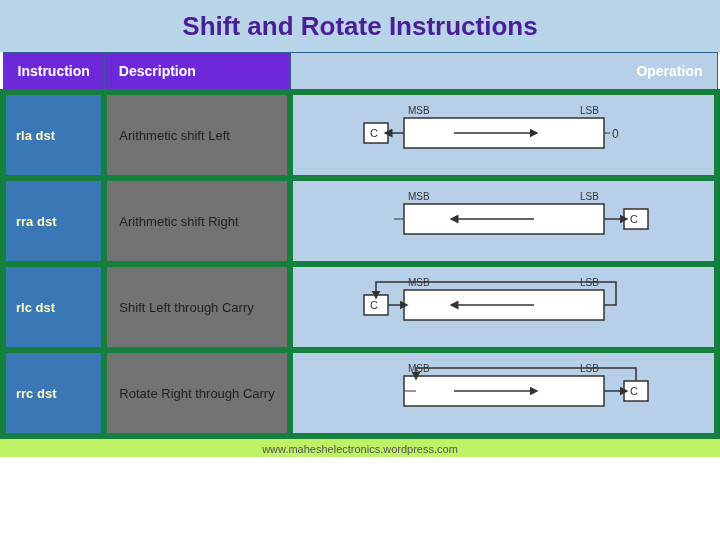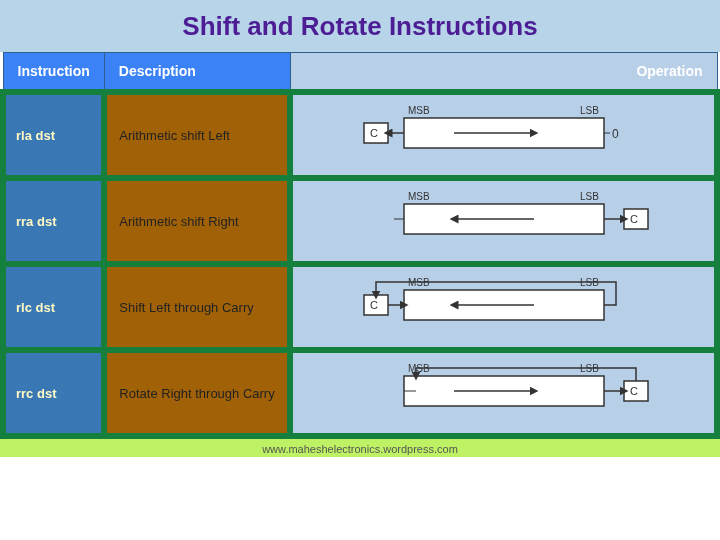--- a/index.html
+++ b/index.html
@@ -21,21 +21,21 @@
       height: 52px;
       line-height: 28px;
     }
 
     .table-container {
       width: 100%;
       border-collapse: collapse;
     }
 
     .header-row {
-      background: #3b82f6;
+      background: #6d28d9;
       color: #fff;
     }
 
     .header-row th {
       padding: 10px 14px;
       font-size: 14px;
       font-weight: 600;
       border: 1px solid #2d5f8f;
       text-align: left;
     }
@@ -56,21 +56,21 @@
     .instr-col {
       background: #3a78b5;
       color: #fef9c3;
       font-size: 13px;
       font-weight: bold;
       width: 90px;
       padding: 10px 10px;
     }
 
     .desc-col {
-      background: #a16207;
+      background: #737373;
       color: #222;
       font-size: 13px;
       width: 195px;
       padding: 10px 12px;
     }
 
     .op-col {
       background: #b8cfe8;
       width: 435px;
       padding: 8px 16px;

